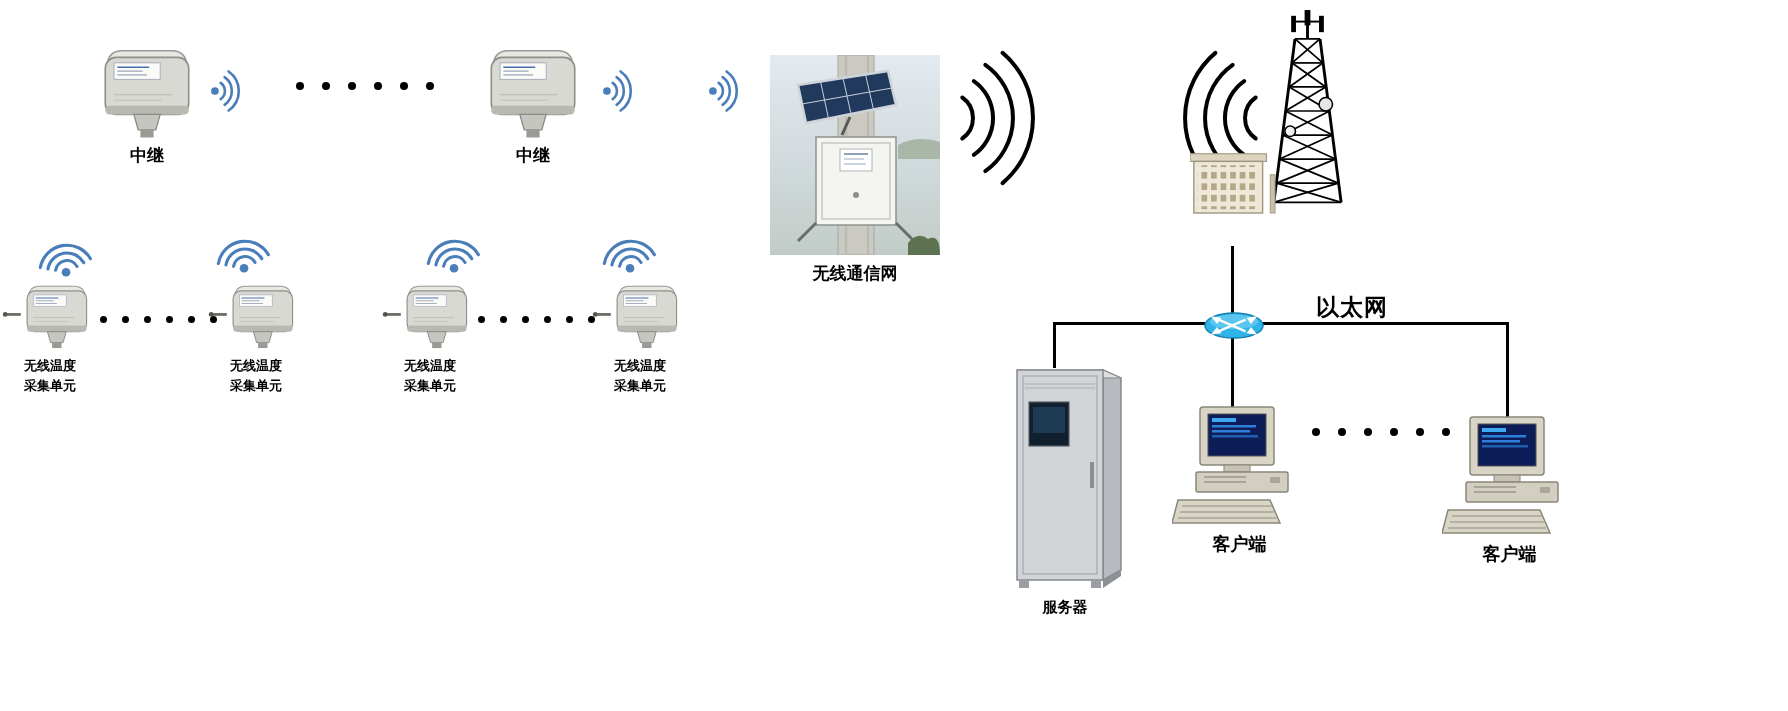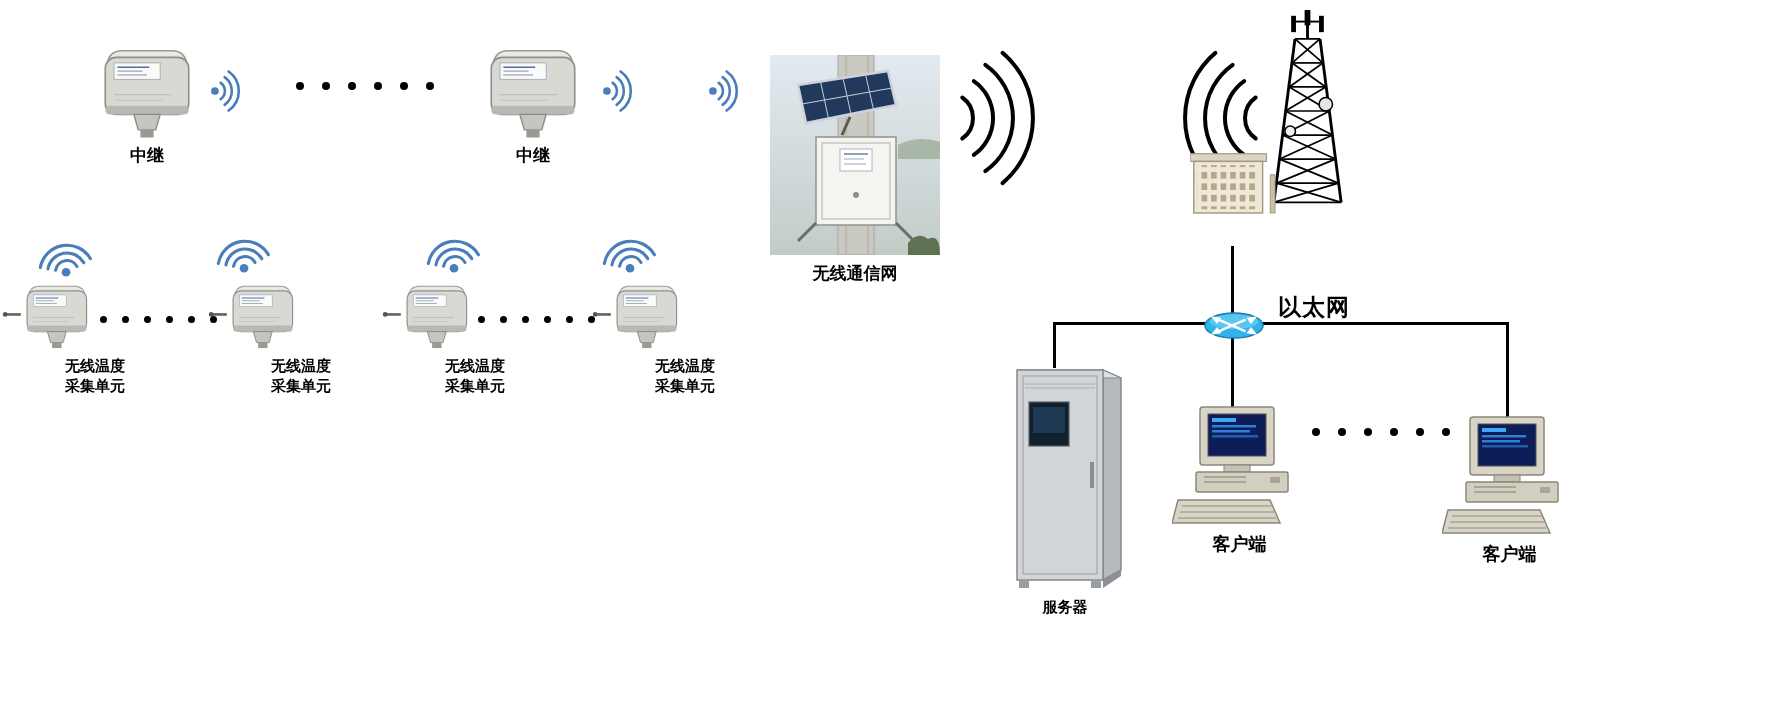--- a/index.html
+++ b/index.html
@@ -2,21 +2,21 @@
 <html><head>
 <meta charset="utf-8">
 <style>
   * { margin:0; padding:0; box-sizing:border-box; }
   html,body { background:#ffffff; }
   body { font-family:"DejaVu Sans", sans-serif; }
   .canvas { position:relative; width:1788px; height:711px; background:#ffffff; overflow:hidden; }
   .abs { position:absolute; }
   .label { font-weight:bold; color:#000; text-align:center; }
   .label-sm { font-size:17px; }
-  .sensor-label { font-size:15px; line-height:20px;margin-left:45px; }
+  .sensor-label { font-size:13px; line-height:20px; }
   .label-lg { font-size:30px; font-family:"DejaVu Serif", serif; letter-spacing:2px; }
   .label-md { font-size:23px; font-family:"DejaVu Serif", serif; letter-spacing:1px; }
   .line { position:absolute; background:#000; }
   .dots { position:absolute; display:flex; align-items:center; }
   .dots i { display:block; width:7px; height:7px; border-radius:50%; background:#000; margin-right:15px; }
   .dots i:last-child { margin-right:0; }
   .dots.big i { width:8px; height:8px; margin-right:18px; }
   .flip { transform:scaleX(-1); }
   svg { display:block; }
 </style>
@@ -268,21 +268,21 @@
         <use href="#sym-tower"></use>
       </svg>
   </div>
   <div class="abs" style="left:1190px;top:146px">
     <svg width="86" height="69" viewBox="0 0 90 72">
         <use href="#sym-building"></use>
       </svg>
   </div>
 
   <div class="line" style="left:1231px;top:246px;width:3px;height:72px"></div>
-  <div class="abs label label-md" style="left:1278px;top:292px;width:110px;text-align:left">以太网</div>
+  <div class="abs label label-md" style="left:1278px;top:292px;width:110px;text-align:right">以太网</div>
   <div class="line" style="left:1053px;top:322px;width:456px;height:3px"></div>
   <div class="line" style="left:1053px;top:322px;width:3px;height:46px"></div>
   <div class="line" style="left:1231px;top:336px;width:3px;height:76px"></div>
   <div class="line" style="left:1506px;top:322px;width:3px;height:100px"></div>
   <div class="abs" style="left:1203px;top:310px">
     <svg width="62" height="31" viewBox="0 0 64 32">
         <use href="#sym-switch"></use>
       </svg>
   </div>
 

